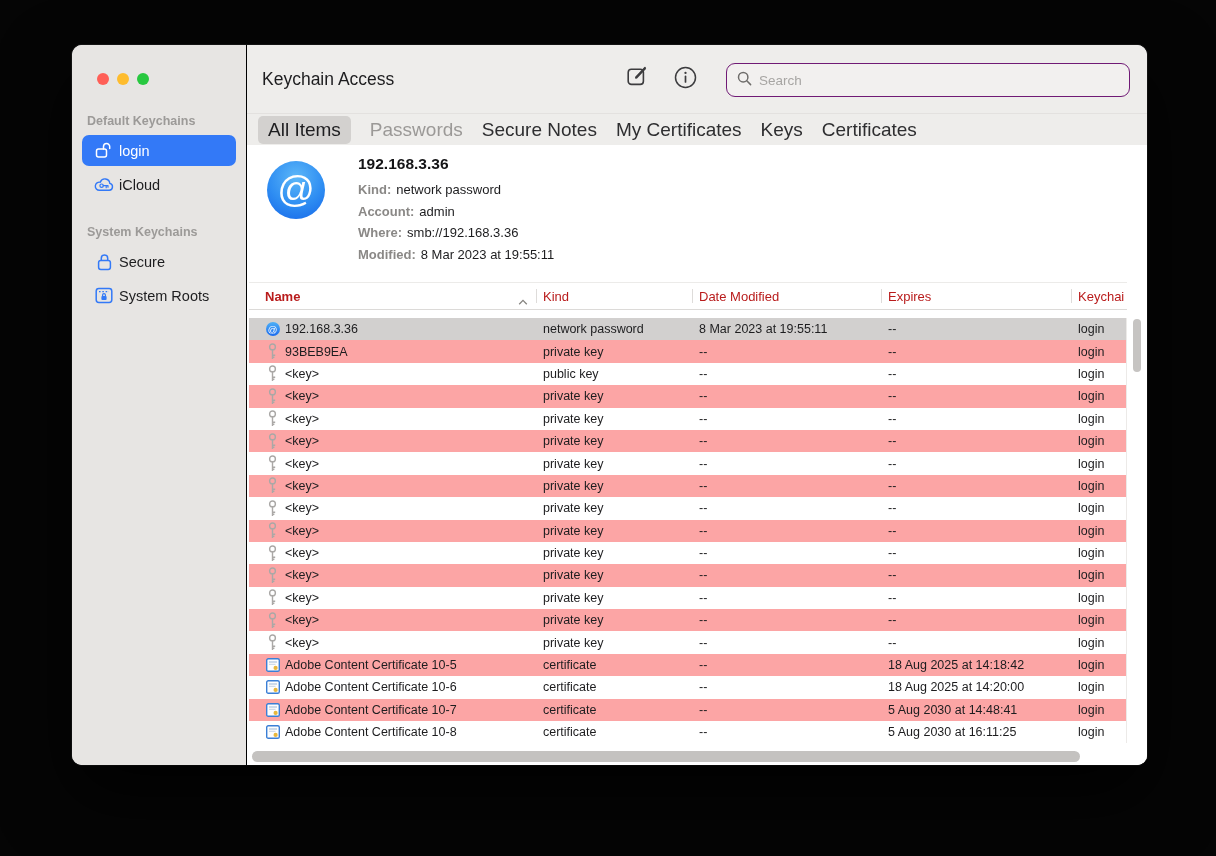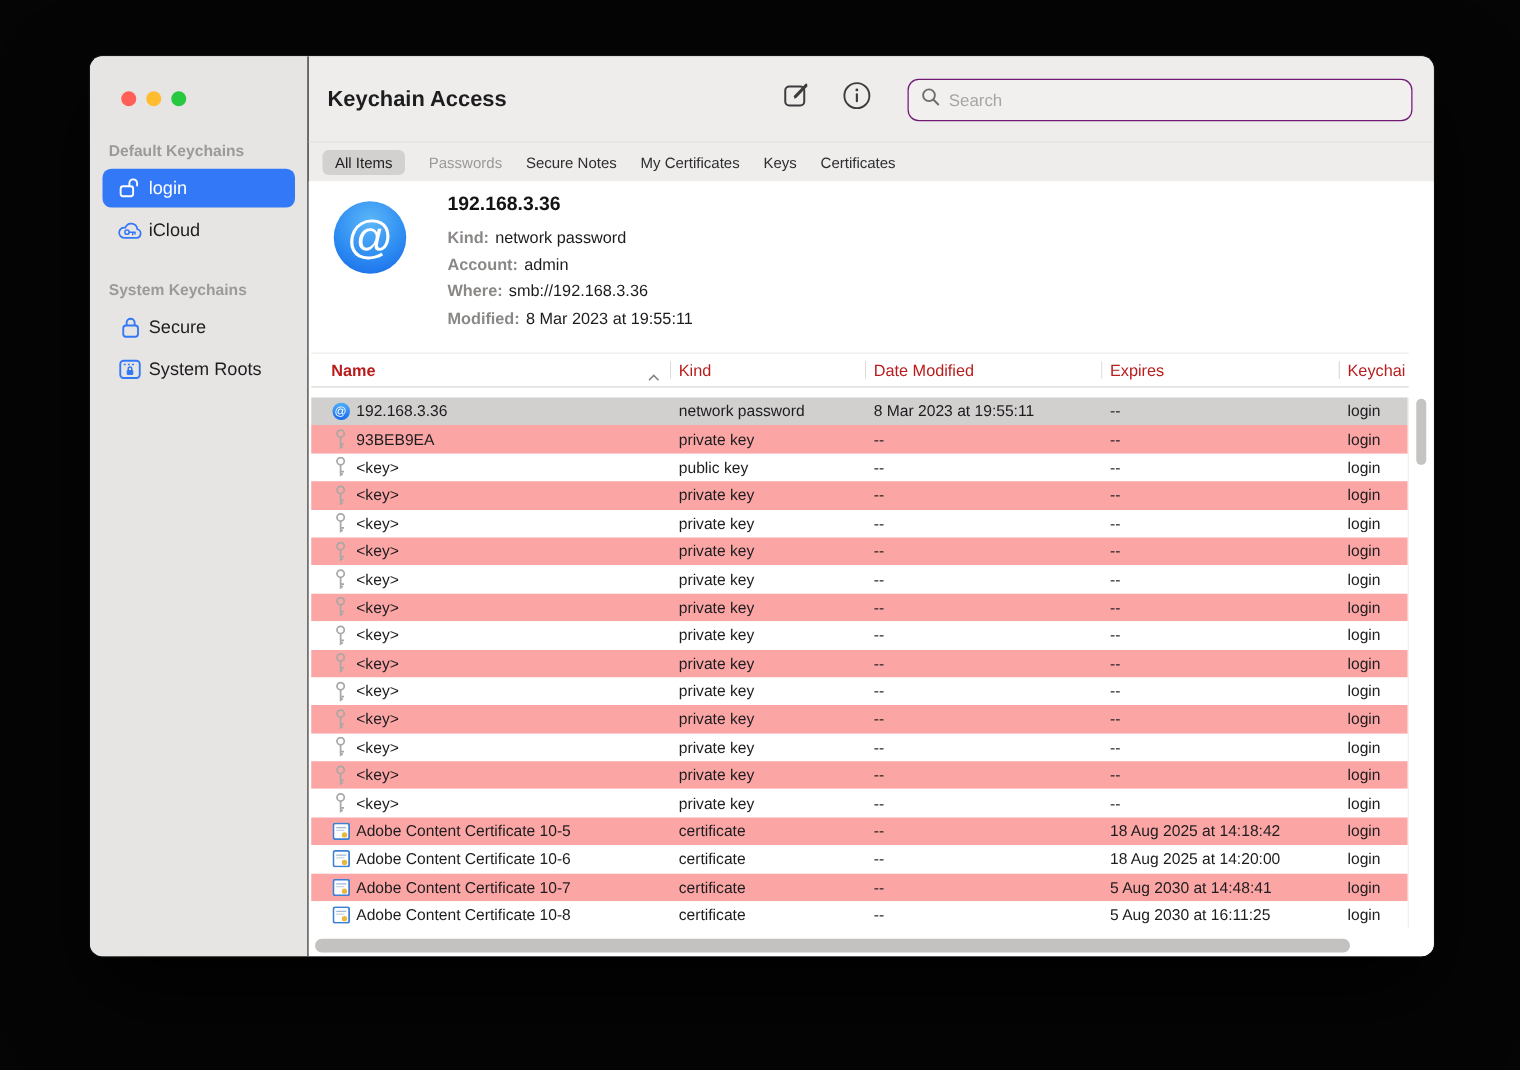--- a/index.html
+++ b/index.html
@@ -22,36 +22,36 @@
   .side-item { height:31px; margin:0 10px 3px 10px; border-radius:7px; display:flex;
                align-items:center; padding-left:9px; cursor:default; }
   .side-item.active { background:#3379f7; }
   .side-item.active .side-label { color:#fff; }
   .side-icon { width:26px; display:flex; justify-content:center; align-items:center; }
   .side-label { font-size:14.5px; color:#1d1d1f; margin-left:2px; font-weight:500; }
   .side-gap { height:22px; }
 
   
   .main { flex:1; position:relative; background:#eeedeb; }
-  .win-title { position:absolute; left:15px; top:24px; font-size:17.5px; font-weight:700; color:#1d1d1f; }
+  .win-title { position:absolute; left:15px; top:24px; font-size:17.5px; font-weight:400; color:#1d1d1f; }
   .tool-btn { position:absolute; top:20px; width:26px; height:26px; display:flex;
               align-items:center; justify-content:center; }
   .tool-btn.compose { left:377px; }
   .tool-btn.info    { left:425px; top:21px; }
   .searchfield { position:absolute; left:479px; top:18px; width:404px; height:34px;
                  background:#f2f0ef; border:1px solid #701a75; border-radius:9px;
                  display:flex; align-items:center; padding:0 10px; }
   .searchfield input { border:none; outline:none; background:transparent; flex:1;
                        font-size:13.5px; color:#1d1d1f; margin-left:7px;
                        font-family:"Liberation Sans","DejaVu Sans",sans-serif; }
   .searchfield input::placeholder { color:#a7a5a3; }
 
   .tabbar { position:absolute; left:0; right:0; top:68px; height:32px; display:flex;
             align-items:center; padding-left:11px; gap:19px; border-top:1px solid #e3e1df; }
-  .tab { font-size:12px; color:#2e2e30; white-space:nowrap; }
+  .tab { font-size:19px; color:#2e2e30; white-space:nowrap; }
   .tab.selected { background:#d3d1cf; padding:3px 10px; border-radius:5px; color:#1e1e20; }
   .tab.dimmed { color:#9b9997; }
 
   .content { position:absolute; left:0; right:0; top:100px; bottom:0; background:#fff; }
 
   .at-badge { position:absolute; left:20px; top:16px; width:58px; height:58px; border-radius:50%;
               background:radial-gradient(circle at 50% 28%, #5cb7f8 0%, #2e8df2 55%, #1565e8 100%);
               display:flex; align-items:center; justify-content:center;
               color:#fff; font-size:37px; font-weight:500; }
   .detail-block { position:absolute; left:111px; top:10px; }

